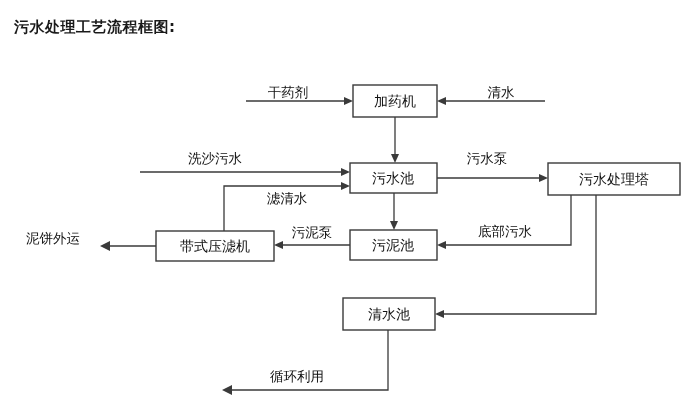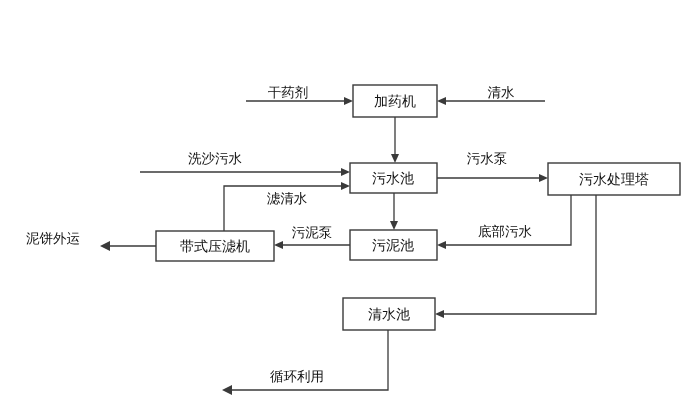--- a/index.html
+++ b/index.html
@@ -61,20 +61,21 @@
   .arrow-head {
     fill: #3a3a3a;
     stroke: none;
   }
 </style>
 </head>
 <body>
 
 <div id="canvas">
 
+  <div id="title">污水处理工艺流程框图:</div>
 
   <svg id="flow-svg" width="700" height="420" viewBox="0 0 700 420">
 
     <g>
       <path class="edge-line" d="M 246 101 L 347 101"></path>
       <polygon class="arrow-head" points="353,101 344,97 344,105"></polygon>
       <text class="edge-label" x="288" y="97">干药剂</text>
     </g>
 
     <g>

